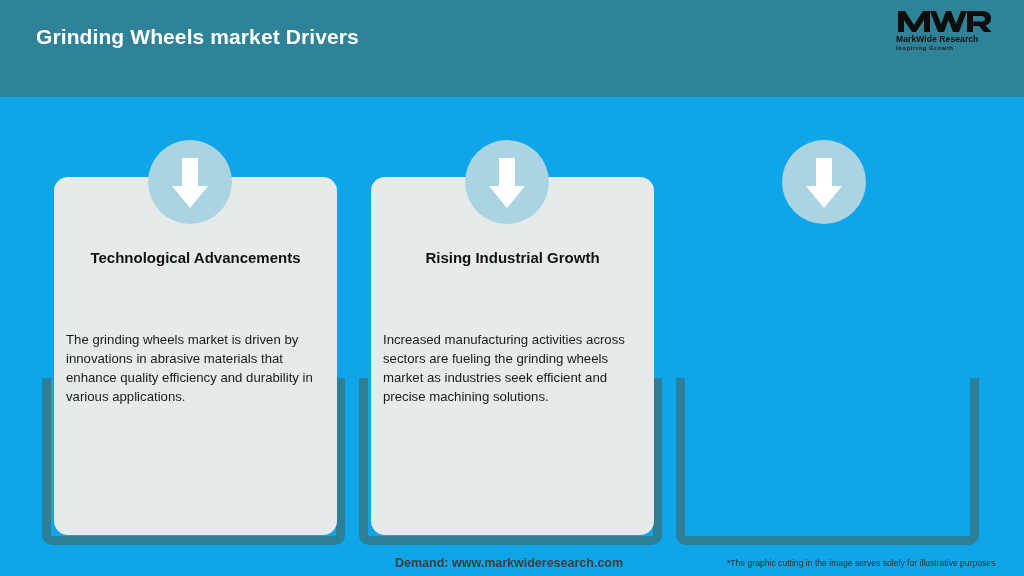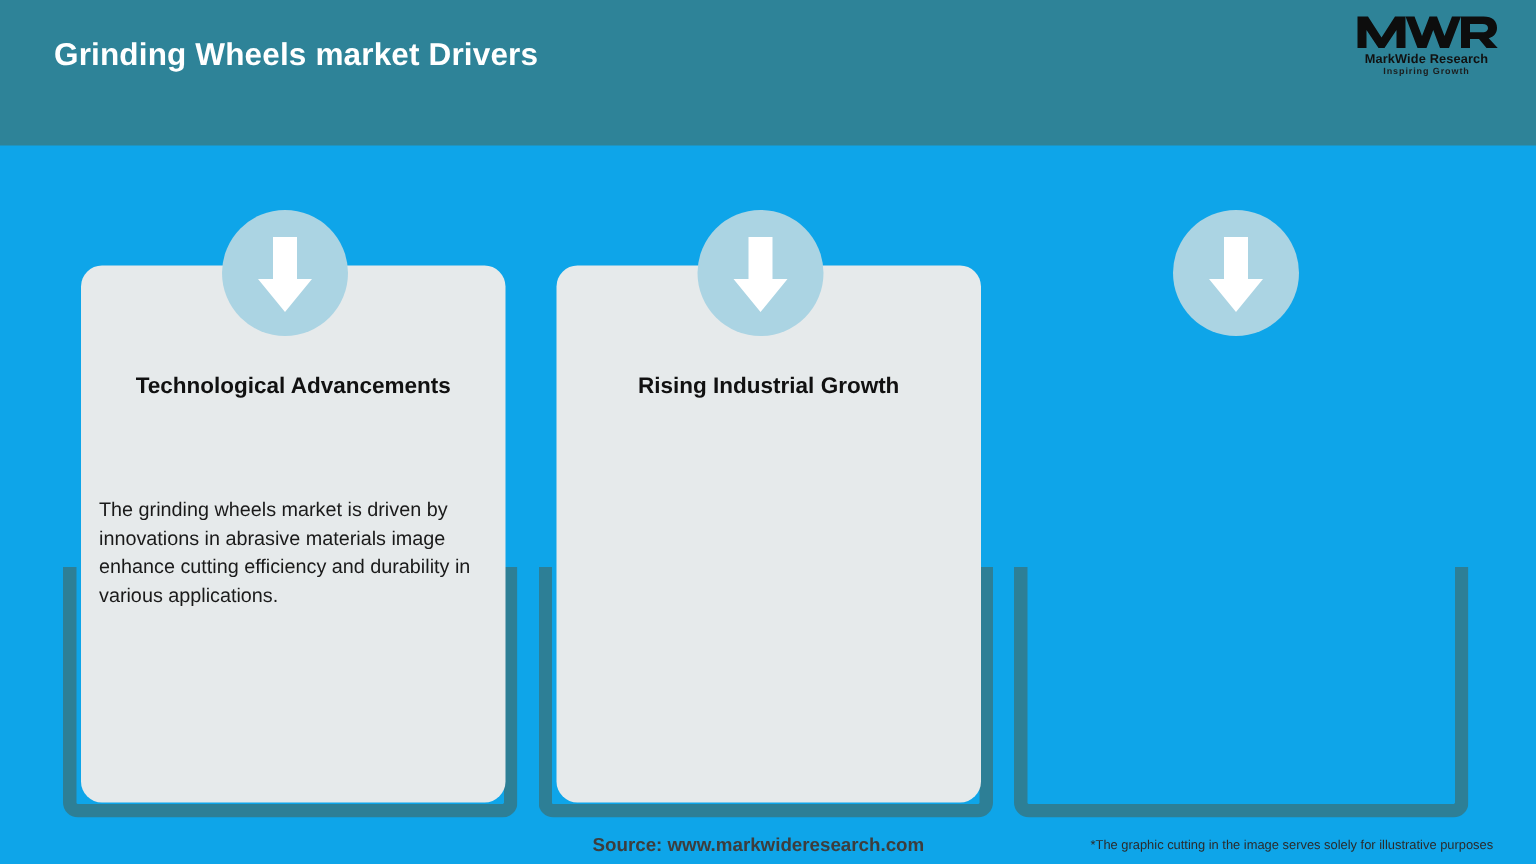--- a/index.html
+++ b/index.html
@@ -17,21 +17,21 @@
     position:absolute;left:0;top:0;width:1024px;height:97px;
     background:#2e8398;
   }
   .header-title{
     position:absolute;left:36px;top:25px;
     font-size:21px;font-weight:bold;color:#ffffff;
     letter-spacing:.1px;white-space:nowrap;
   }
   .logo{
     position:absolute;right:18px;top:8px;width:110px;height:48px;
-    display:flex;flex-direction:column;align-items:center;justify-content:flex-start;
+    display:flex;flex-direction:column;align-items:flex-start;justify-content:flex-start;
   }
   .logo-mark{width:96px;height:26px;display:block;}
   .logo-name{
     font-size:8.5px;font-weight:bold;color:#111111;letter-spacing:.1px;
     margin-top:1px;line-height:1;white-space:nowrap;
   }
   .logo-tag{
     font-size:6px;font-weight:bold;color:#1c1c1c;letter-spacing:.6px;
     margin-top:1.5px;line-height:1;white-space:nowrap;
   }
@@ -104,48 +104,49 @@
       <div class="logo-tag">Inspiring Growth</div>
     </div>
   </div>
 
   <div class="cols">
 
     <div class="col col-0">
       <div class="bracket"></div>
       <div class="card">
         <div class="card-title">Technological Advancements</div>
-        <div class="card-body">The grinding wheels market is driven by innovations in abrasive materials image enhance cutting efficiency and durability in various applications.</div>
+        <div class="card-body">The grinding wheels market is driven by innovations in abrasive materials that enhance quality efficiency and durability in various applications.</div>
       </div>
       <div class="icon-circle">
         <svg viewBox="0 0 84 84">
           <path d="M34 18 L50 18 L50 46 L60 46 L42 68 L24 46 L34 46 Z" fill="#ffffff"></path>
         </svg>
       </div>
     </div>
 
     <div class="col col-1">
       <div class="bracket"></div>
       <div class="card">
         <div class="card-title">Rising Industrial Growth</div>
+        <div class="card-body">Increased manufacturing activities across sectors are fueling the grinding wheels market as industries seek efficient and precise machining solutions.</div>
       </div>
       <div class="icon-circle">
         <svg viewBox="0 0 84 84">
           <path d="M34 18 L50 18 L50 46 L60 46 L42 68 L24 46 L34 46 Z" fill="#ffffff"></path>
         </svg>
       </div>
     </div>
 
     <div class="col col-2">
       <div class="bracket"></div>
       <div class="icon-circle">
         <svg viewBox="0 0 84 84">
           <path d="M34 18 L50 18 L50 46 L60 46 L42 68 L24 46 L34 46 Z" fill="#ffffff"></path>
         </svg>
       </div>
     </div>
 
   </div>
 
-  <div class="footer-source">Source: www.markwideresearch.com</div>
+  <div class="footer-source">Demand: www.markwideresearch.com</div>
   <div class="footer-note">*The graphic cutting in the image serves solely for illustrative purposes</div>
 
 </div>
 
 </body></html>

